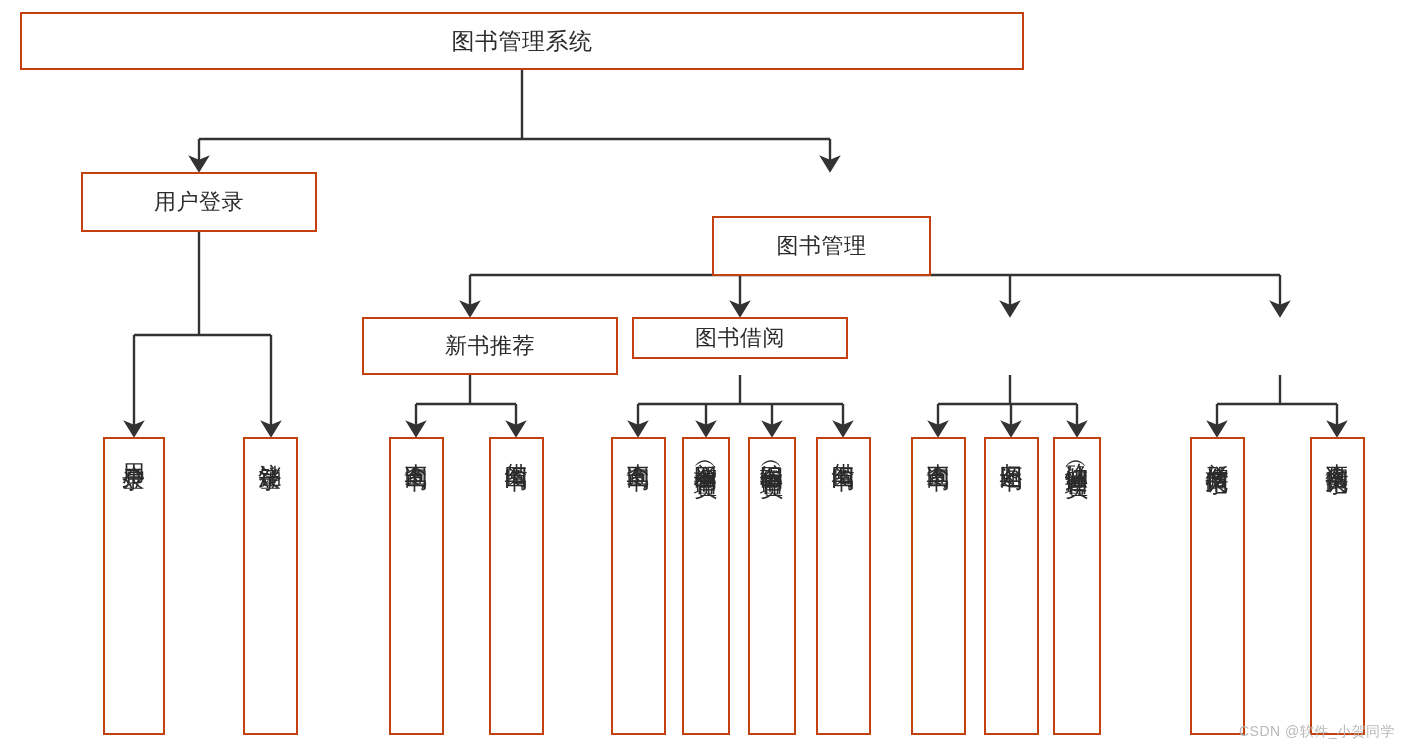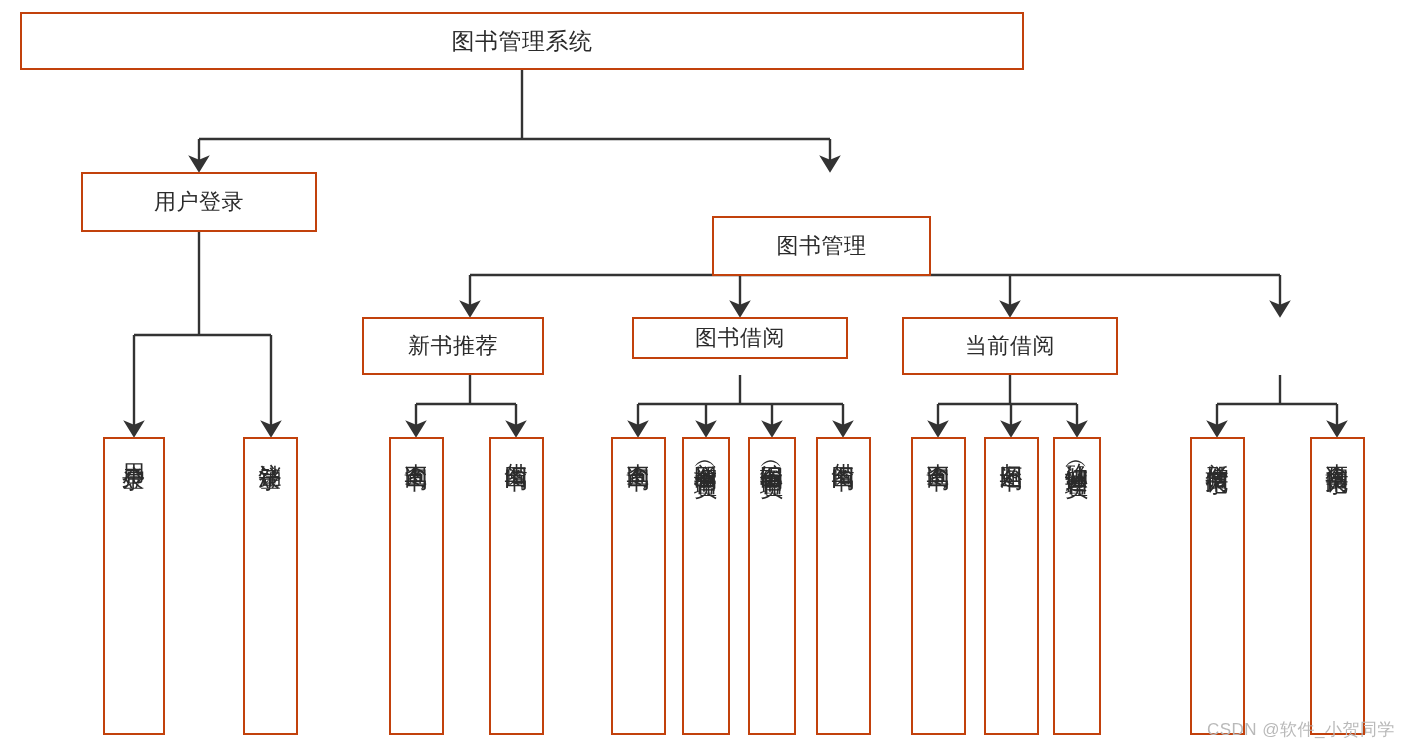--- a/index.html
+++ b/index.html
@@ -59,21 +59,21 @@
     letter-spacing: 2px;
     margin: 0 auto;
   }
   .node.root .node-label {
     font-size: 23px;
   }
   #watermark {
     position: absolute;
     right: 10px;
     bottom: 6px;
-    font-size: 17px;
+    font-size: 14px;
     color: #b9b9b9;
     letter-spacing: 0.5px;
     z-index: 5;
     white-space: nowrap;
     pointer-events: none;
   }
 </style>
 </head>
 <body>
 
@@ -134,28 +134,25 @@
     <span class="node-label">图书管理系统</span>
   </div>
 
   <div class="node horizontal" style="left: 81px; top: 172px; width: 236px; height: 60px;">
     <span class="node-label">用户登录</span>
   </div>
   <div class="node horizontal" style="left: 712px; top: 172px; width: 219px; height: 60px; margin-top: 44px;">
     <span class="node-label">图书管理</span>
   </div>
 
-  <div class="node horizontal" style="left: 362px; top: 317px; width: 182px; height: 58px;">
+  <div class="node horizontal" style="left: 362px; top: 317px; width: 256px; height: 58px;">
     <span class="node-label">新书推荐</span>
   </div>
   <div class="node horizontal" style="left: 632px; top: 317px; width: 216px; height: 42px;">
     <span class="node-label">图书借阅</span>
-  </div>
-  <div class="node horizontal" style="left: 902px; top: 317px; width: 216px; height: 58px;">
-    <span class="node-label">当前借阅</span>
   </div>
 
   <div class="node vertical" style="left: 103px; top: 437px; width: 62px; height: 298px;">
     <span class="node-label">用户登录</span>
   </div>
   <div class="node vertical" style="left: 243px; top: 437px; width: 55px; height: 298px;">
     <span class="node-label">注销登录</span>
   </div>
   <div class="node vertical" style="left: 389px; top: 437px; width: 55px; height: 298px;">
     <span class="node-label">查询图书</span>

